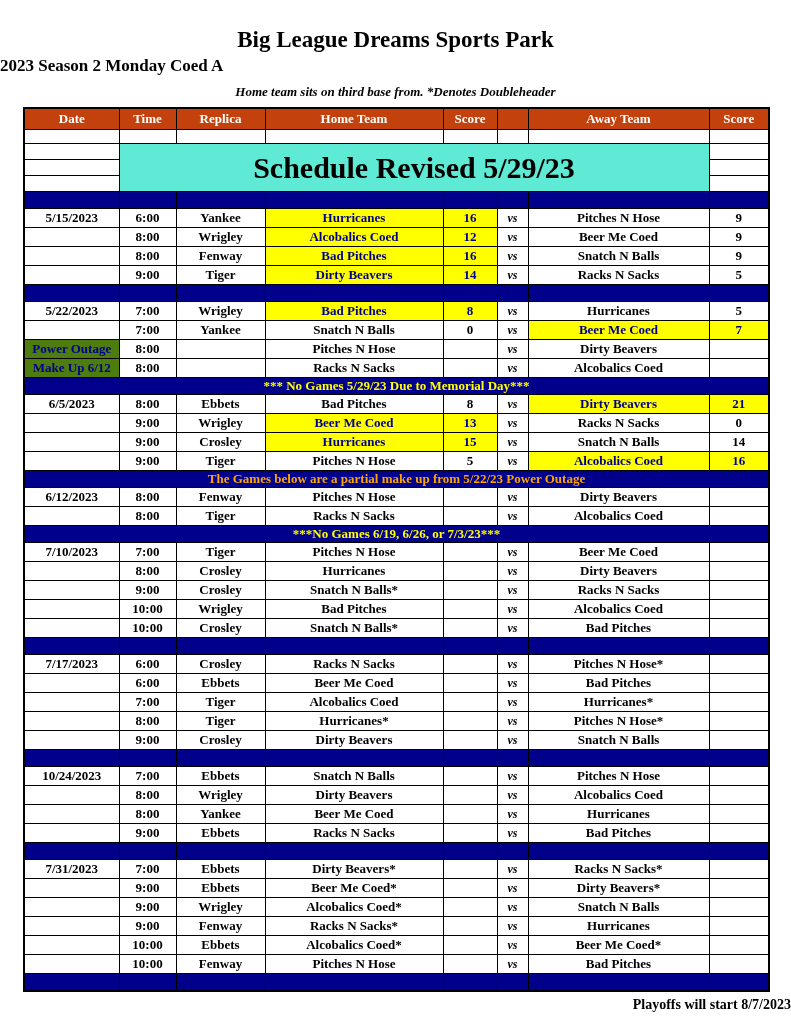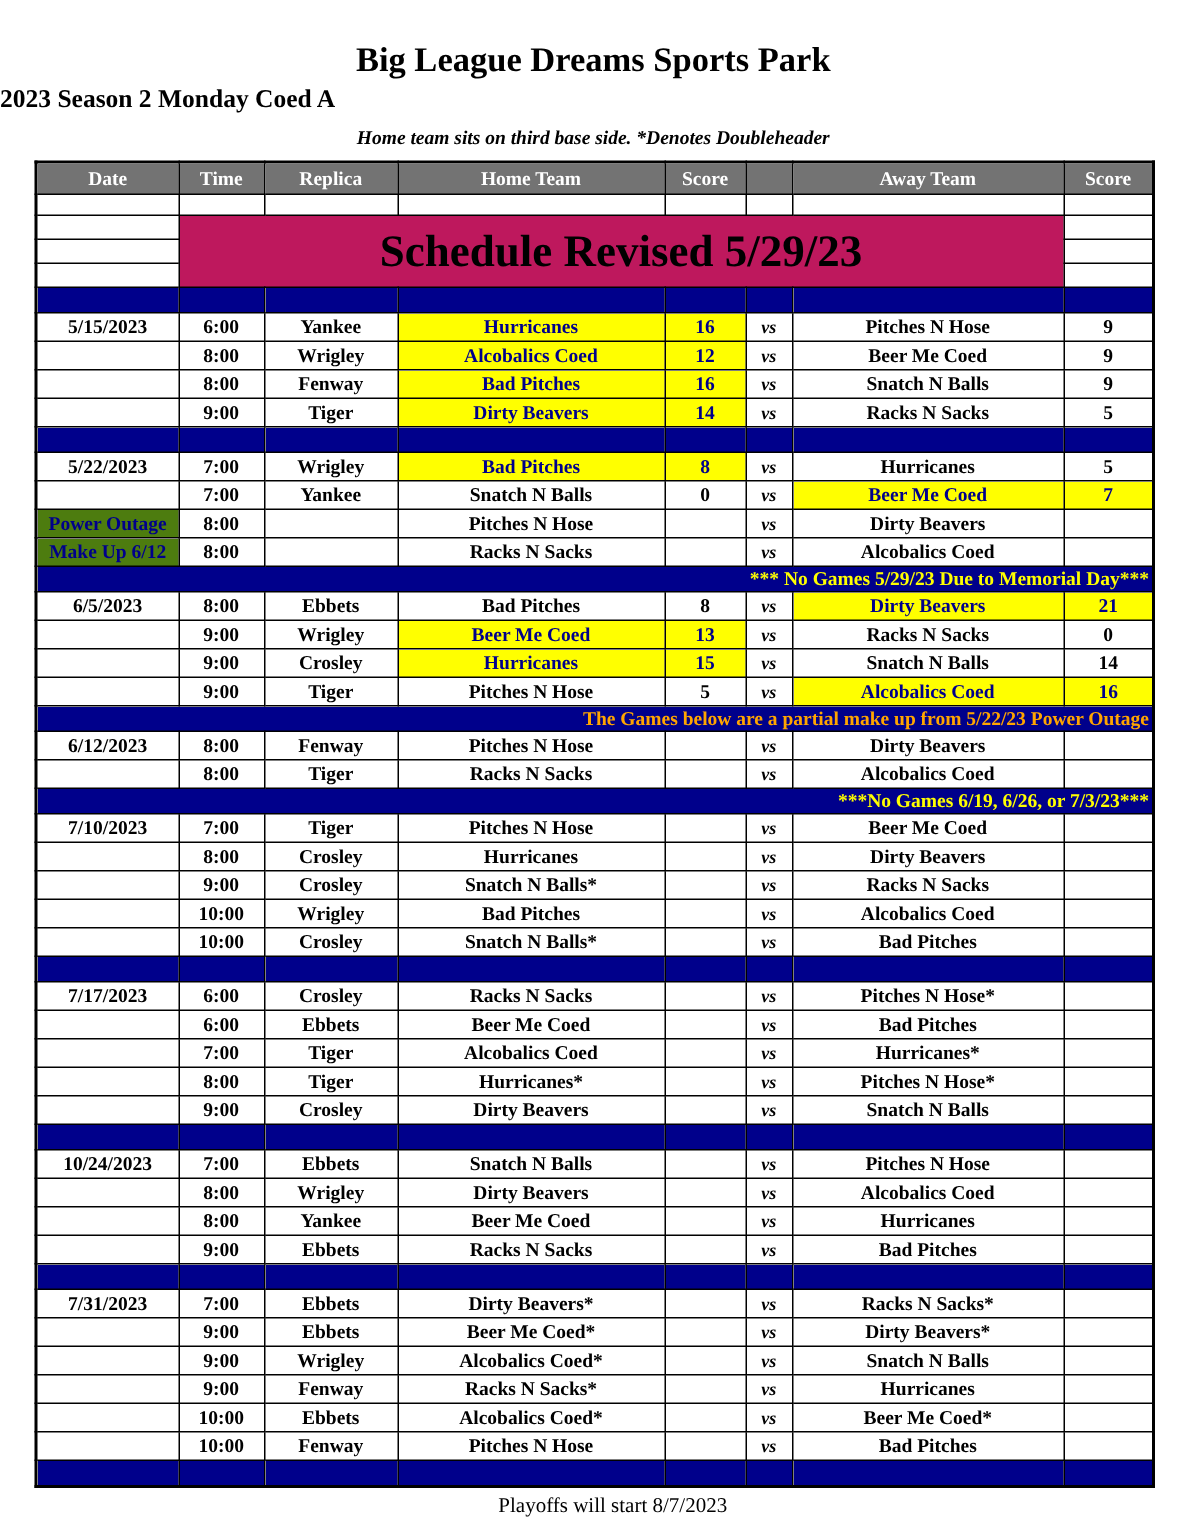--- a/index.html
+++ b/index.html
@@ -23,45 +23,45 @@
     border:2.5px solid #000;
   }
   td{
     border:1.5px solid #000;
     padding:0 2px;height:18px;
     font-size:13px;font-weight:bold;color:#000;
     text-align:center;vertical-align:middle;
     background:#fff;overflow:hidden;white-space:nowrap;
   }
   td.hdr{
-    background:#737373;color:#fff;height:20px;font-size:13px;
+    background:#c2410c;color:#fff;height:20px;font-size:13px;
   }
   td.sepcell{background:#00008B;height:16px;}
-  td.notecell{background:#00008B;height:16px;font-size:13px;text-align:right;}
+  td.notecell{background:#00008B;height:16px;font-size:13px;}
   td.notecell.tone-yellow{color:#FFFF00;}
   td.notecell.tone-orange{color:#FFA500;}
   td.hl{background:#FFFF00;color:#00008B;}
   td.datecell-orange{background:#4d7c0f;color:#00008B;}
   td.vscell{font-style:italic;font-size:12px;text-align:center;}
   td.emptycell{height:13px;}
   td.bannersub{height:15px;}
   td.bannercell{
-    background:#be185d;color:#000;
+    background:#5eead4;color:#000;
     font-size:30px;font-weight:bold;text-align:center;
   }
   .footer-note{
-    margin:5px 0 0 26px;font-size:14px;font-weight:normal;color:#000;text-align:center;
+    margin:5px 0 0 26px;font-size:14px;font-weight:bold;color:#000;text-align:right;
   }
 </style>
 </head>
 <body>
 
 <div class="page-title">Big League Dreams Sports Park</div>
 <div class="page-subtitle">2023 Season 2 Monday Coed A</div>
-<div class="tagline">Home team sits on third base side.  *Denotes Doubleheader</div>
+<div class="tagline">Home team sits on third base from.  *Denotes Doubleheader</div>
 
 <table class="sched">
   <colgroup>
     <col style="width:95px">
       <col style="width:57px">
       <col style="width:89px">
       <col style="width:178px">
     <col style="width:54px">
       <col style="width:31px">
       <col style="width:181px">

